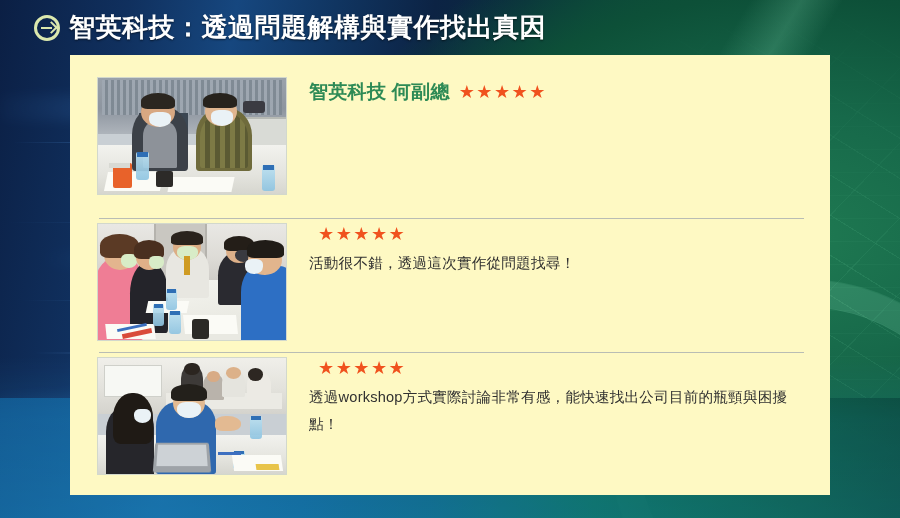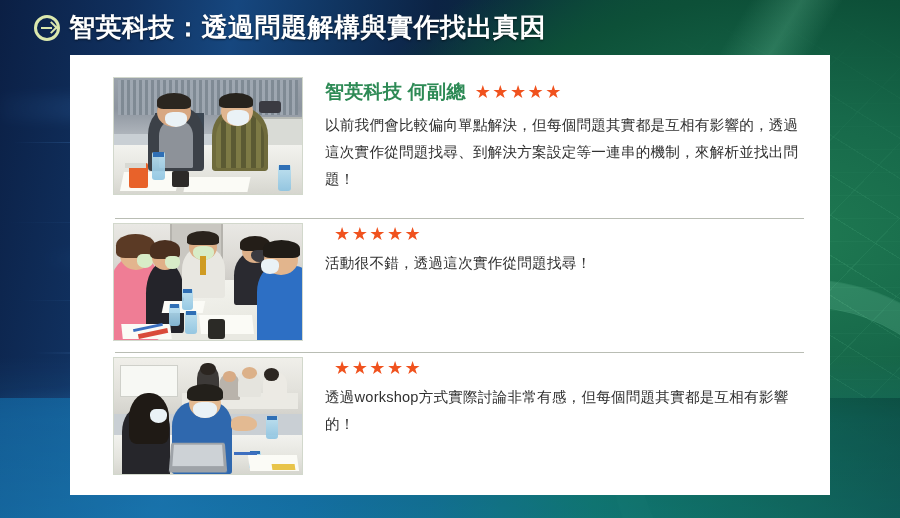--- a/index.html
+++ b/index.html
@@ -176,24 +176,24 @@
     text-shadow: 0 1px 2px rgba(0,0,0,.55);
   }
 
   
   .panel {
     position: absolute;
     left: 70px;
     top: 55px;
     width: 760px;
     height: 440px;
-    background: #ffffff;
+    background: #fef9c3;
     z-index: 4;
     box-sizing: border-box;
-    padding: 18px 22px 0 43px;
+    padding: 18px 22px 0 27px;
   }
 
   .item {
     display: flex;
     align-items: flex-start;
     box-sizing: border-box;
   }
   .item.row1 { height: 145px; padding-top: 4px; }
   .item.row2 { height: 133px; padding-top: 4px; }
   .item.row3 { height: 140px; padding-top: 4px; }
@@ -330,21 +330,20 @@
           <div class="bottle" style="right:6%;bottom:3%;width:7%;height:22%;"></div>
           <div style="position:absolute;left:31%;bottom:6%;width:9%;height:14%;background:#2c2a28;border-radius:2px;"></div>
           <div style="position:absolute;left:6%;bottom:22%;width:11%;height:5%;background:#d8d9d3;"></div>
         </div>
       </div>
       <div class="content">
         <div class="title-line">
           <span class="company">智英科技 何副總</span>
           <span class="stars">★★★★★</span>
         </div>
-        <p class="body-text">以前我們會比較偏向單點解決，但每個問題其實都是互相有影響的，透過這次實作從問題找尋、到解決方案設定等一連串的機制，來解析並找出問題！</p>
       </div>
     </div>
 
     <div class="divider"></div>
 
     <div class="item row2">
       <div class="photo p2">
         <div class="inner">
           <div class="wall"></div>
           <div class="door"></div>
@@ -430,18 +429,18 @@
           <div class="bottle" style="right:22%;bottom:4%;width:6%;height:16%;"></div>
           <div class="paper" style="right:2%;bottom:2%;width:26%;height:14%;transform:skewX(8deg);"></div>
           <div style="position:absolute;right:4%;bottom:4%;width:12%;height:5%;background:#e8c44a;transform:skewX(8deg);"></div>
           <div style="position:absolute;left:64%;bottom:16%;width:12%;height:3%;background:#3d6fc0;"></div>
         </div>
       </div>
       <div class="content">
         <div class="title-line">
           <span class="stars">★★★★★</span>
         </div>
-        <p class="body-text">透過workshop方式實際討論非常有感，但每個問題其實都是互相有影響的！</p>
+        <p class="body-text">透過workshop方式實際討論非常有感，能快速找出公司目前的瓶頸與困擾點！</p>
       </div>
     </div>
 
   </div>
 </div>
 
 </body></html>

